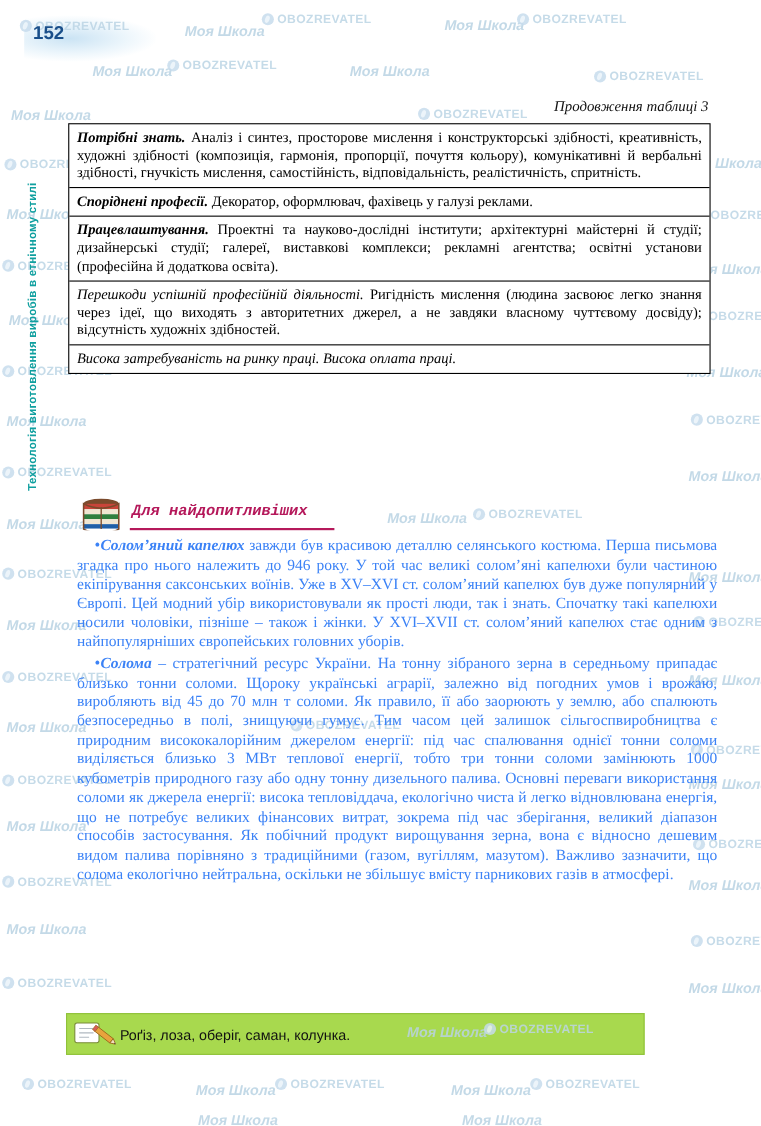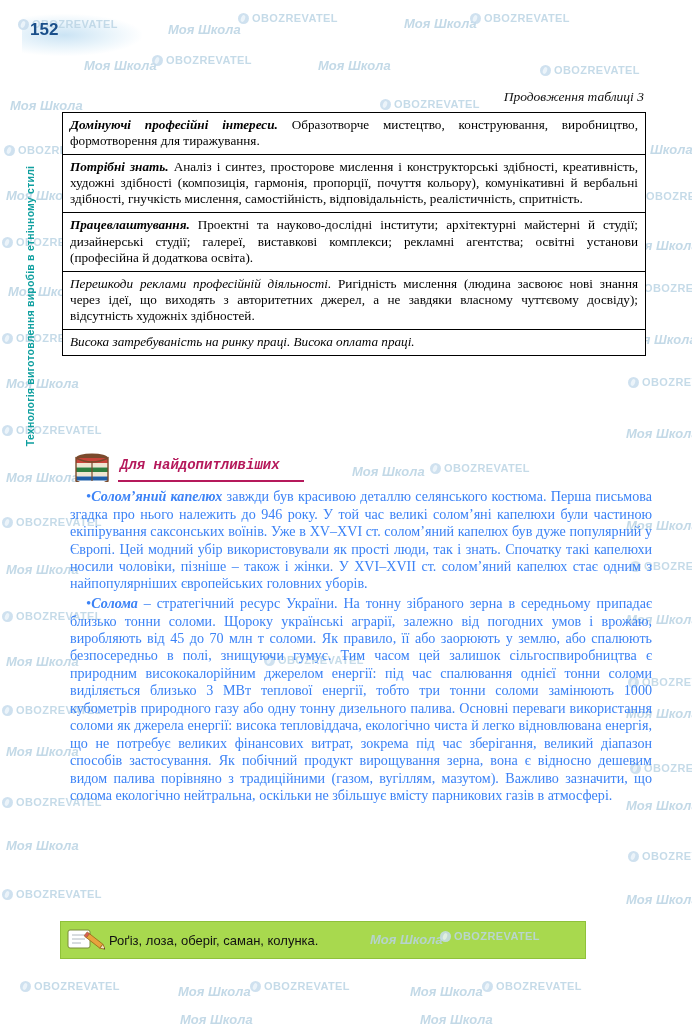--- a/index.html
+++ b/index.html
@@ -323,24 +323,24 @@
 
 <div class="side-tab">
   <div class="side-tab-text">Технологія виготовлення виробів в етнічному стилі</div>
 </div>
 
 <div class="content">
 
   <div class="table-caption">Продовження таблиці 3</div>
 
   <div class="tbl">
-    <div class="row"><span class="lead">Домінуючі професійні інтереси.</span><span> Образотворче мистецтво, конструювання, виробництво, формотворення для тиражування.</span></div>
     <div class="row"><span class="lead">Потрібні знать.</span><span> Аналіз і синтез, просторове мислення і конструкторські здібності, креативність, художні здібності (композиція, гармонія, пропорції, почуття кольору), комунікативні й вербальні здібності, гнучкість мислення, самостійність, відповідальність, реалістичність, спритність.</span></div>
+    <div class="row"><span class="lead">Споріднені професії.</span><span> Декоратор, оформлювач, фахівець у галузі реклами.</span></div>
     <div class="row"><span class="lead">Працевлаштування.</span><span> Проектні та науково-дослідні інститути; архітектурні майстерні й студії; дизайнерські студії; галереї, виставкові комплекси; рекламні агентства; освітні установи (професійна й додаткова освіта).</span></div>
-    <div class="row"><span class="lead-plain">Перешкоди реклами професійній діяльності.</span><span> Ригідність мислення (людина засвоює нові знання через ідеї, що виходять з авторитетних джерел, а не завдяки власному чуттєвому досвіду); відсутність художніх здібностей.</span></div>
+    <div class="row"><span class="lead-plain">Перешкоди успішній професійній діяльності.</span><span> Ригідність мислення (людина засвоює легко знання через ідеї, що виходять з авторитетних джерел, а не завдяки власному чуттєвому досвіду); відсутність художніх здібностей.</span></div>
     <div class="row"><span class="lead-plain">Висока затребуваність на ринку праці. Висока оплата праці.</span><span></span></div>
   </div>
 
   <div class="section-head">
     <span class="book-icon">
       <svg width="44" height="30" viewBox="0 0 44 30">
         <ellipse cx="22" cy="6" rx="16" ry="4.5" fill="#7a4a2c"></ellipse>
         <rect x="6" y="6" width="32" height="5" fill="#c8443a"></rect>
         <rect x="6" y="11" width="32" height="4.5" fill="#f0e6d2"></rect>
         <rect x="6" y="15.5" width="32" height="4.5" fill="#2f7f3f"></rect>

